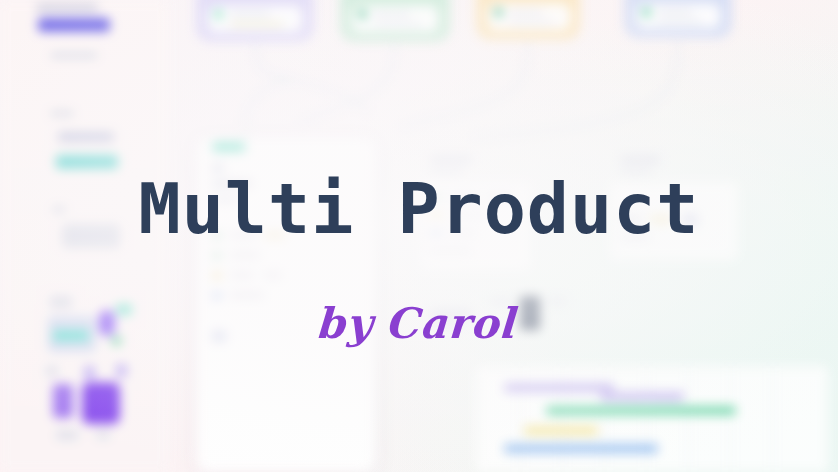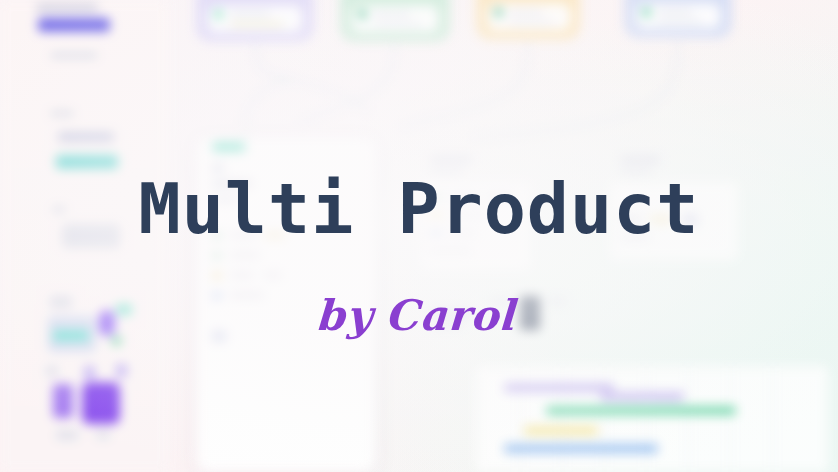--- a/index.html
+++ b/index.html
@@ -51,21 +51,21 @@
       align-items:center;justify-content:center;}
 
   #title{
     font-family:"DejaVu Sans Mono","Liberation Mono",monospace;
     font-weight:700;
     font-size:70px;
     line-height:80px;
     letter-spacing:1px;
     color:#2e3f5a;
     text-align:center;
-    margin:8px;
+    margin:16px;
     padding-top:28px;
     text-shadow:0 1px 0 rgba(255,255,255,.35);
   }
   #title .ln{display:block;}
   #byline{
     font-family:"DejaVu Serif",serif;
     font-style:italic;
     font-weight:700;
     font-size:42px;
     color:#8a3fd0;

